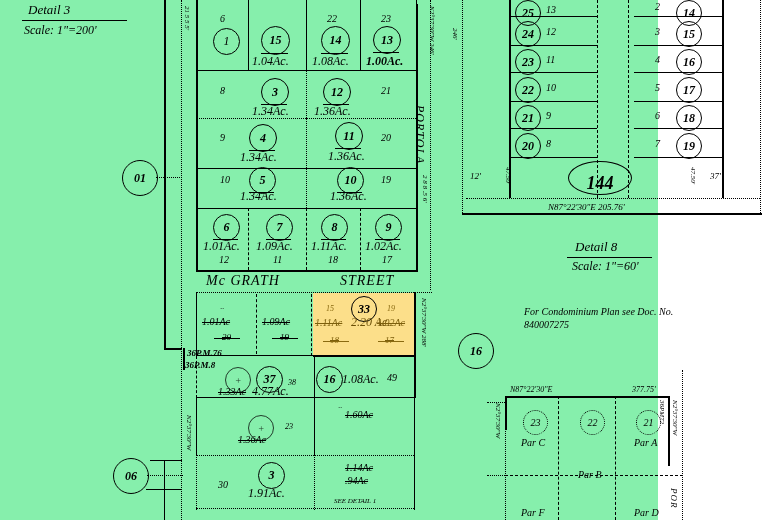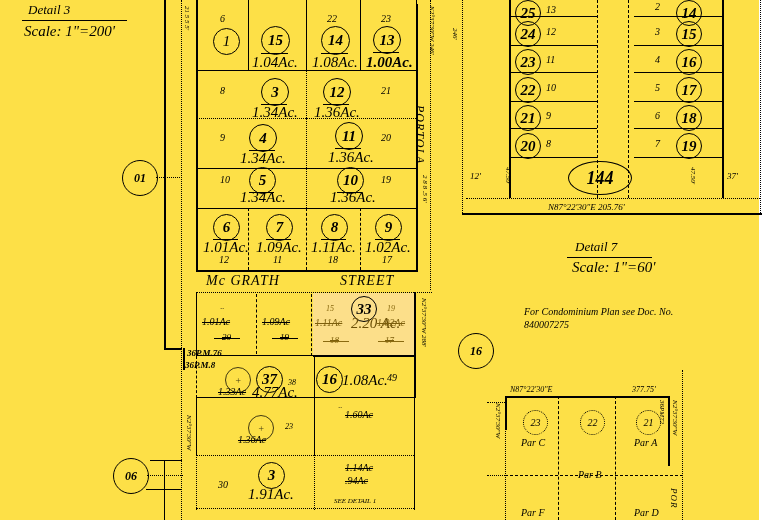--- a/index.html
+++ b/index.html
@@ -1,34 +1,34 @@
 <!DOCTYPE html>
 <html><head>
 <meta charset="utf-8">
 <style>
   html,body{margin:0;padding:0;background:#fff;}
   body{width:775px;height:520px;overflow:hidden;
        font-family:"Liberation Serif",serif;color:#000;}
-  #map{position:relative;width:759px;height:520px;background:#fde047;}
+  #map{position:relative;width:658px;height:520px;background:#86efac;}
 
   .ln{position:absolute;background:#000;}
   .h{height:1px;}
   .v{width:1px;}
   .h2{height:2px;}
   .v2{width:2px;}
 
   .dash{position:absolute;border-top:1px dashed #000;height:0;}
   .dashv{position:absolute;border-left:1px dashed #000;width:0;}
   .dot{position:absolute;border-top:1px dotted #000;height:0;}
   .dotv{position:absolute;border-left:1px dotted #000;width:0;}
 
   .t{position:absolute;white-space:nowrap;font-style:italic;line-height:1;}
   .f9{font-size:9px;}
   .f10{font-size:10px;}
-  .f11{font-size:15px;}
+  .f11{font-size:12px;}
   .f12{font-size:12px;}
   .f13{font-size:13px;}
   .f8{font-size:8px;}
   .f7{font-size:7px;}
 
   .circ{position:absolute;border:1.4px solid #000;border-radius:50%;
         display:flex;align-items:center;justify-content:center;
         font-style:italic;font-weight:bold;background:transparent;}
   .circ.thin{border-width:1.1px;font-weight:normal;}
   .ell{position:absolute;border:1.6px solid #000;border-radius:50%;
@@ -372,31 +372,31 @@
   <div class="circ f11" style="left:676px;top:105px;width:24px;height:24px;">
     <span>18</span>
   </div>
 
   <div class="t f10" style="left:655px;top:139px;">7</div>
   <div class="circ f11" style="left:676px;top:133px;width:24px;height:24px;">
     <span>19</span>
   </div>
 
   <div class="t f9" style="left:470px;top:172px;">12'</div>
-  <div class="t f9" style="left:710px;top:172px;margin-left:17px;">37'</div>
+  <div class="t f9" style="left:710px;top:172px;">37'</div>
 
   <div class="t f7 vt" style="left:511px;top:167px;transform:rotate(90deg);">47.50'</div>
   <div class="t f7 vt" style="left:696px;top:167px;transform:rotate(90deg);">47.50'</div>
 
-  <div class="ell" style="left:568px;top:161px;width:62px;height:32px;font-size:18px;">
+  <div class="ell" style="left:568px;top:161px;width:62px;height:32px;font-size:18px;align-items:flex-end;">
     <span>144</span>
   </div>
   <div class="t f9" style="left:548px;top:203px;">N87°22'30"E   205.76'</div>
 
-  <div class="t f13" style="left:575px;top:240px;">Detail 7</div>
+  <div class="t f13" style="left:575px;top:240px;">Detail 8</div>
   <div class="scaleline" style="left:567px;top:257px;width:85px;"></div>
   <div class="t f11" style="left:572px;top:260px;">Scale: 1"=60'</div>
 
   <div class="t f10" style="left:524px;top:307px;">For Condominium Plan see Doc. No.</div>
   <div class="t f10" style="left:524px;top:320px;">840007275</div>
 
   <div class="circ f12" style="left:458px;top:333px;width:34px;height:34px;">
     <span>16</span>
   </div>
 

